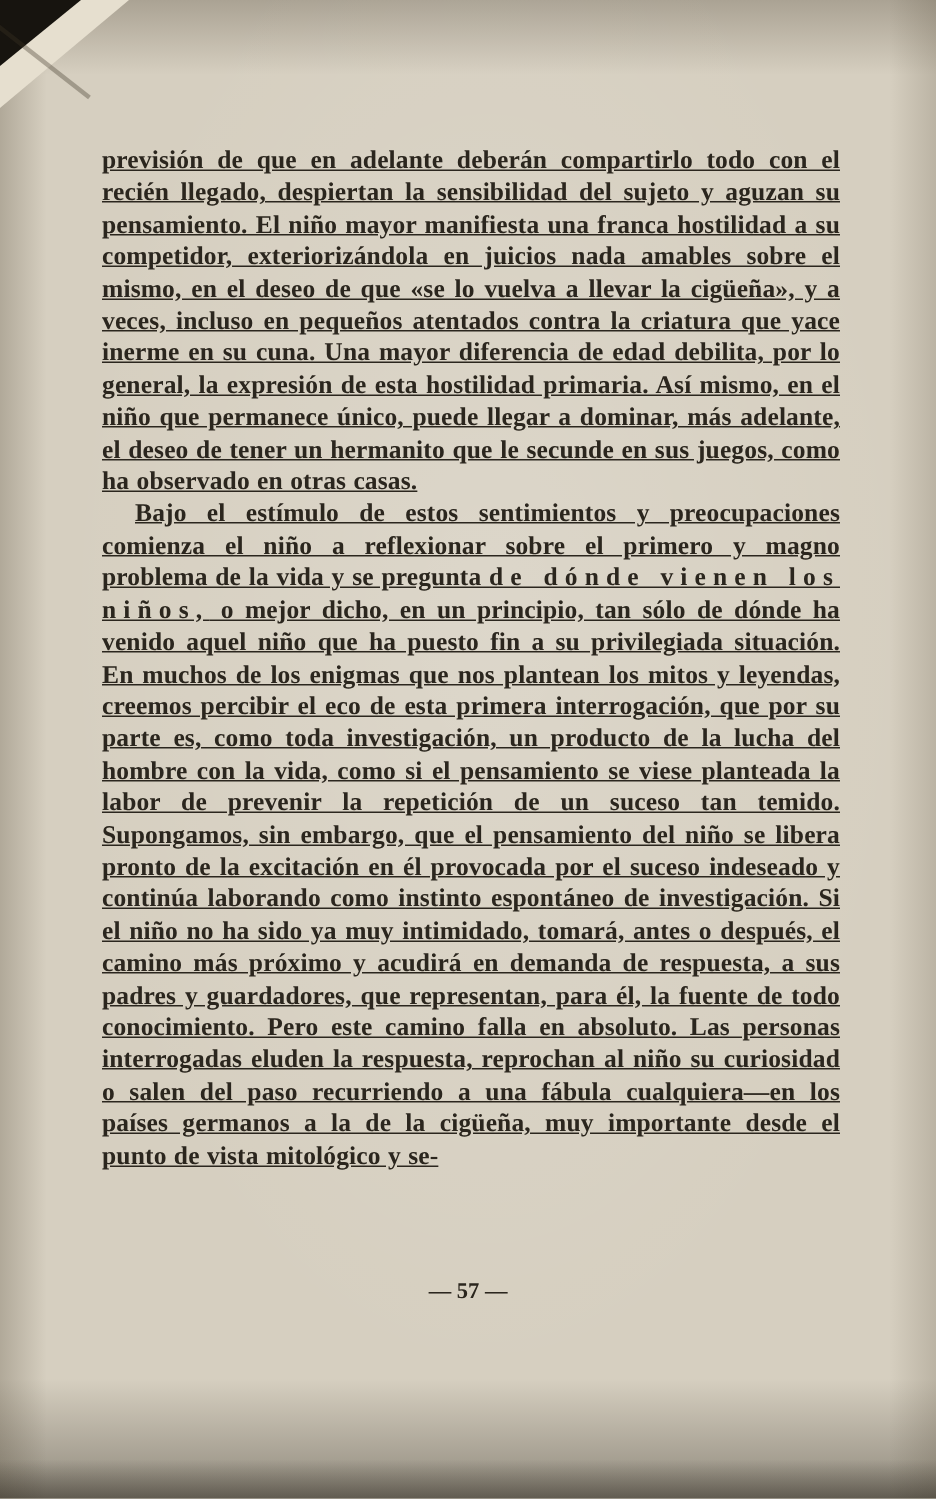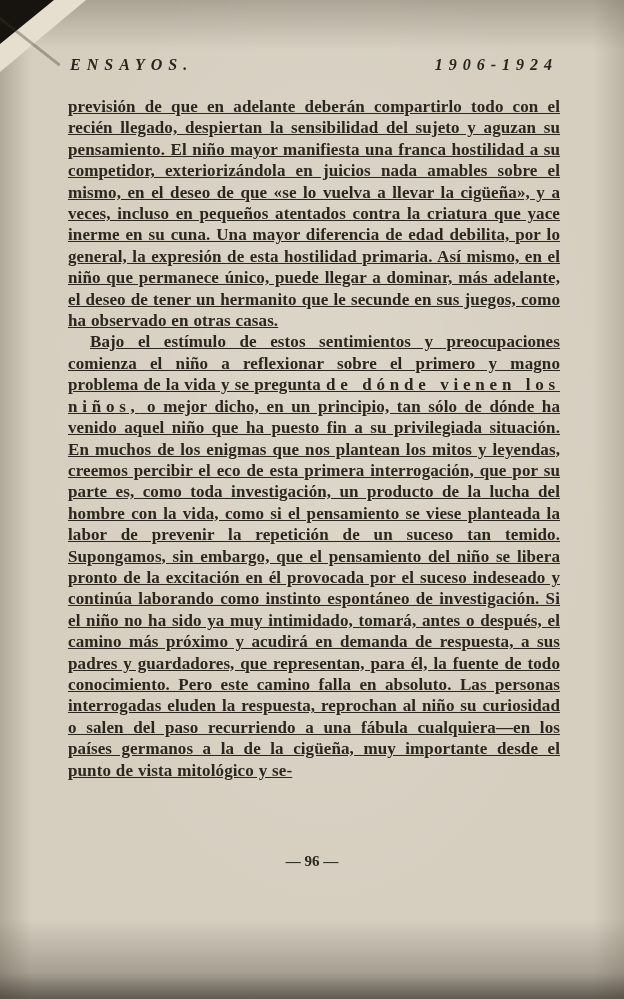--- a/index.html
+++ b/index.html
@@ -92,27 +92,23 @@
 </style>
 </head>
 <body>
 
 <div class="scan-page">
 
   <div class="corner-fold-light"></div>
   <div class="corner-fold-dark"></div>
   <div class="corner-crease"></div>
 
-  <div class="running-header">
-    <span>ENSAYOS.</span>
-    <span>1906-1924</span>
-  </div>
 
   <div class="body-text">
     <p>previsión de que en adelante deberán compartirlo todo con el recién llegado, despiertan la sensibilidad del sujeto y aguzan su pensamiento. El niño mayor manifiesta una franca hostilidad a su competidor, exteriorizándola en juicios nada amables sobre el mismo, en el deseo de que «se lo vuelva a llevar la cigüeña», y a veces, incluso en pequeños atentados contra la criatura que yace inerme en su cuna. Una mayor diferencia de edad debilita, por lo general, la expresión de esta hostilidad primaria. Así mismo, en el niño que permanece único, puede llegar a dominar, más adelante, el deseo de tener un hermanito que le secunde en sus juegos, como ha observado en otras casas.</p>
     <p class="indent"><span>Bajo el estímulo de estos sentimientos y preocupaciones comienza el niño a reflexionar sobre el primero y magno problema de la vida y se pregunta </span><span class="emphasized-phrase">de dónde vienen los niños,</span><span> o mejor dicho, en un principio, tan sólo de dónde ha venido aquel niño que ha puesto fin a su privilegiada situación. En muchos de los enigmas que nos plantean los mitos y leyendas, creemos percibir el eco de esta primera interrogación, que por su parte es, como toda investigación, un producto de la lucha del hombre con la vida, como si el pensamiento se viese planteada la labor de prevenir la repetición de un suceso tan temido. Supongamos, sin embargo, que el pensamiento del niño se libera pronto de la excitación en él provocada por el suceso indeseado y continúa laborando como instinto espontáneo de investigación. Si el niño no ha sido ya muy intimidado, tomará, antes o después, el camino más próximo y acudirá en demanda de respuesta, a sus padres y guardadores, que representan, para él, la fuente de todo conocimiento. Pero este camino falla en absoluto. Las personas interrogadas eluden la respuesta, reprochan al niño su curiosidad o salen del paso recurriendo a una fábula cualquiera—en los países germanos a la de la cigüeña, muy importante desde el punto de vista mitológico y se-</span></p>
   </div>
 
-  <div class="page-number">— 96 —</div>
+  <div class="page-number">— 57 —</div>
 
   <div class="bottom-edge-shadow"></div>
 
 </div>
 
 </body></html>

